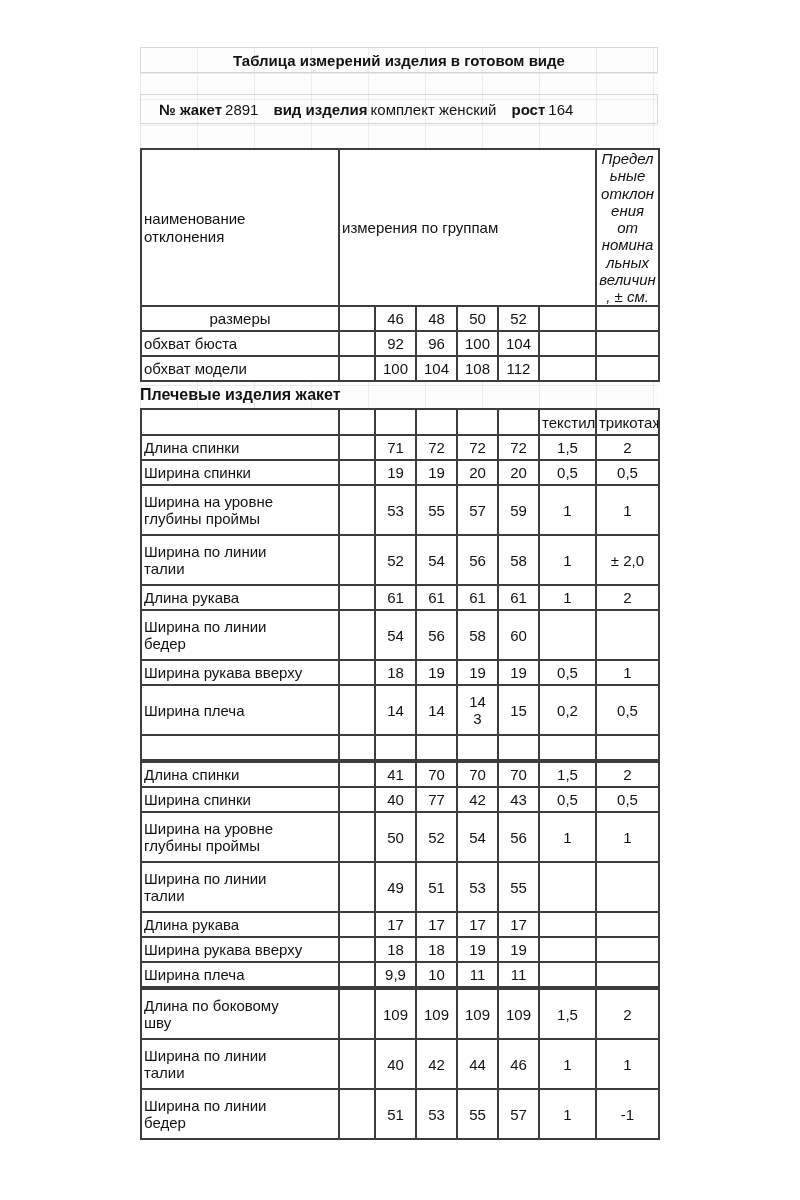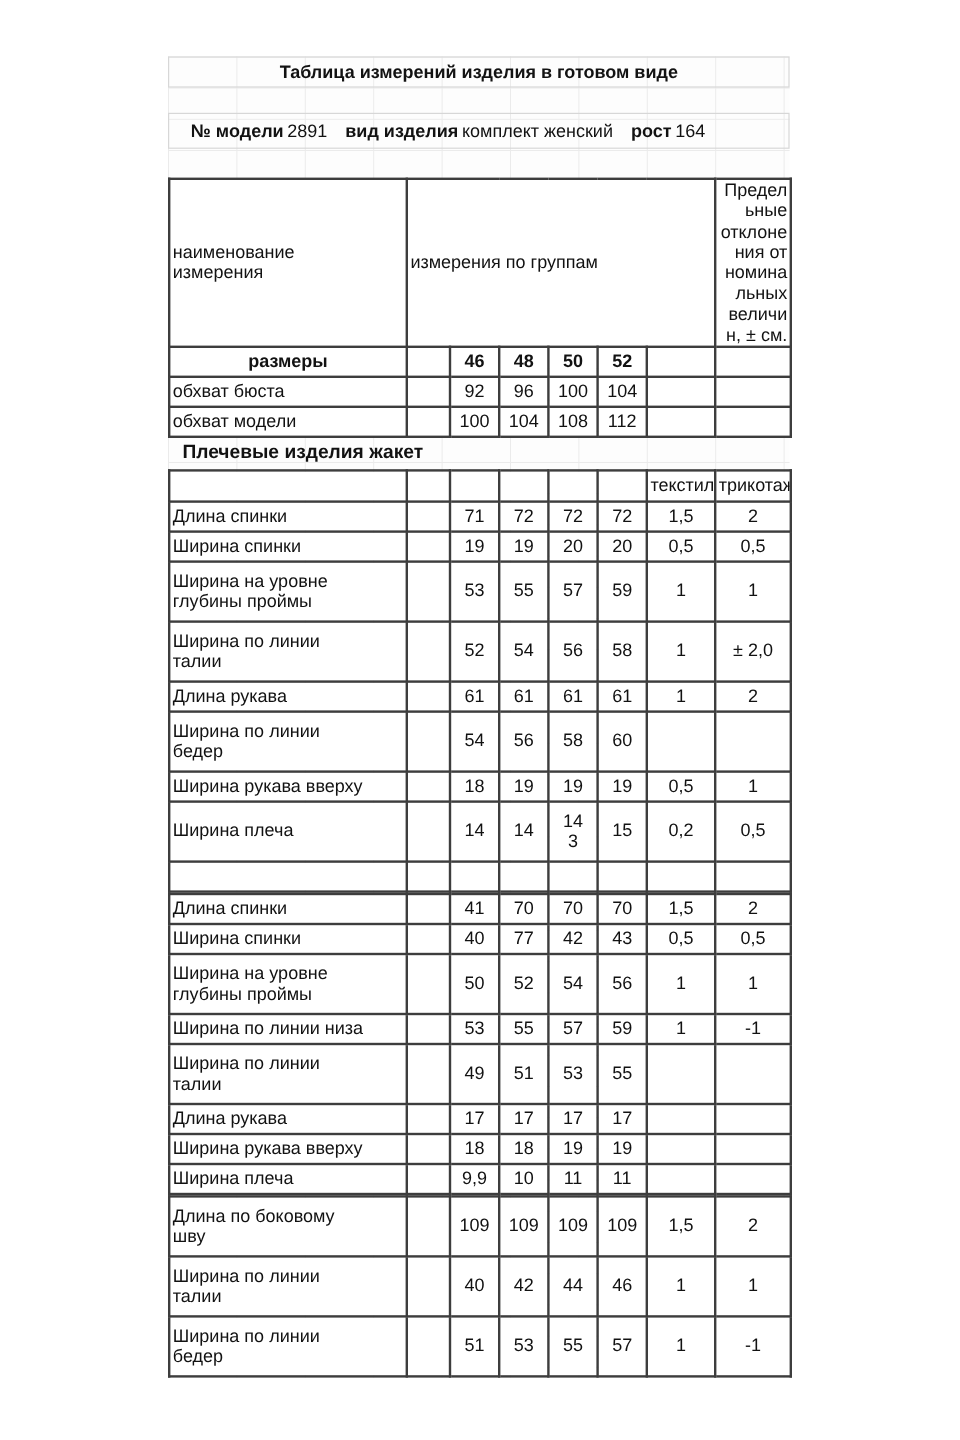--- a/index.html
+++ b/index.html
@@ -45,74 +45,75 @@
     border: 2px solid #3d3d3d;
     background: #ffffff;
     font-size: 15px; color: #121212;
     padding: 0 2px;
     vertical-align: middle;
     overflow: hidden;
     line-height: 1.15;
   }
   td.lbl { text-align: left; padding-left: 5px; white-space: pre-line; }
   td.num { text-align: center; white-space: pre-line; }
-  td.bold { font-weight: bold; }
+  td.bold { font-weight: normal; }
   tr.hdr td { height: 76px; }
   td.groups { text-align: left; font-size: 16px; }
   td.hdrname { font-size: 15px; white-space: pre-line; padding-left: 5px; }
   td.dev {
     font-size: 8.5px; line-height: 1.35;
-    vertical-align: top; text-align: right;
+    vertical-align: top; text-align: center;
     padding: 2px 2px 0 3px;
     word-break: break-word;
+    font-style: italic;
   }
   tr.sizes td { height: 23px; }
   tr.r td { height: 23px; }
   tr.r.tall td { height: 48px; }
   tr.matrow td { height: 24px; }
   td.mat { font-size: 9px; text-align: center; color: #1c1c1c; padding: 0 1px; }
   tr.emptyrow td { height: 23px; }
   .band {
     font-weight: bold; font-size: 16px;
     height: 26px; line-height: 26px;
-    padding-left: 12px;
+    padding-left: 0;
     background: transparent;
   }
 </style>
 </head>
 <body>
 
 <div class="sheet">
 
   <div class="trow title">Таблица измерений изделия в готовом виде</div>
 
   <div class="gap1"></div>
 
   <div class="trow model">
-    <span class="b">№ модели</span><span class="v">2891</span><span class="b sp">вид изделия</span><span class="v">комплект женский</span><span class="b sp">рост</span><span class="v">164</span>
+    <span class="b">№ жакет</span><span class="v">2891</span><span class="b sp">вид изделия</span><span class="v">комплект женский</span><span class="b sp">рост</span><span class="v">164</span>
   </div>
 
   <div class="gap2"></div>
 
   <div id="table-root">
       <table class="grid">
         <colgroup>
           <col style="width:198px">
           <col style="width:36px">
           <col style="width:41px">
           <col style="width:41px">
           <col style="width:41px">
           <col style="width:41px">
           <col style="width:57px">
           <col style="width:63px">
         </colgroup>
         <tbody>
           <tr class="hdr">
             <td class="hdrname">наименование
-измерения</td>
+отклонения</td>
             <td class="groups" colspan="6">измерения по группам</td>
             <td class="dev">Предельные отклонения от номинальных величин, ± см.</td>
           </tr>
           <tr class="sizes">
             <td class="num bold">размеры</td>
             <td class="num"></td>
             <td class="num bold">46</td>
             <td class="num bold">48</td>
             <td class="num bold">50</td>
             <td class="num bold">52</td>
@@ -296,30 +297,20 @@
             <td class="lbl">Ширина на уровне
 глубины проймы</td>
             <td class="num"></td>
             <td class="num">50</td>
             <td class="num">52</td>
             <td class="num">54</td>
             <td class="num">56</td>
             <td class="num">1</td>
             <td class="num">1</td>
           </tr>
-          <tr class="r ">
-            <td class="lbl">Ширина по линии низа</td>
-            <td class="num"></td>
-            <td class="num">53</td>
-            <td class="num">55</td>
-            <td class="num">57</td>
-            <td class="num">59</td>
-            <td class="num">1</td>
-            <td class="num">-1</td>
-          </tr>
           <tr class="r tall ">
             <td class="lbl">Ширина по линии
 талии</td>
             <td class="num"></td>
             <td class="num">49</td>
             <td class="num">51</td>
             <td class="num">53</td>
             <td class="num">55</td>
             <td class="num"></td>
             <td class="num"></td>

